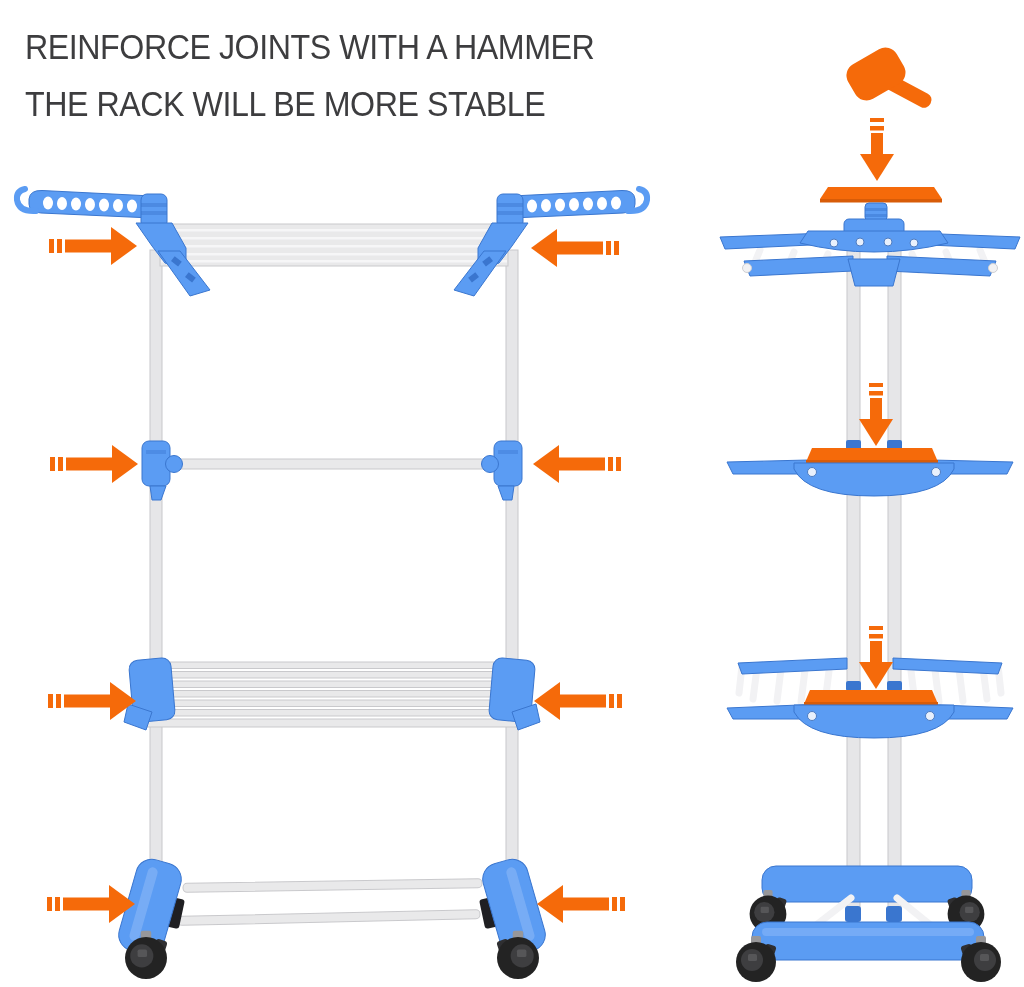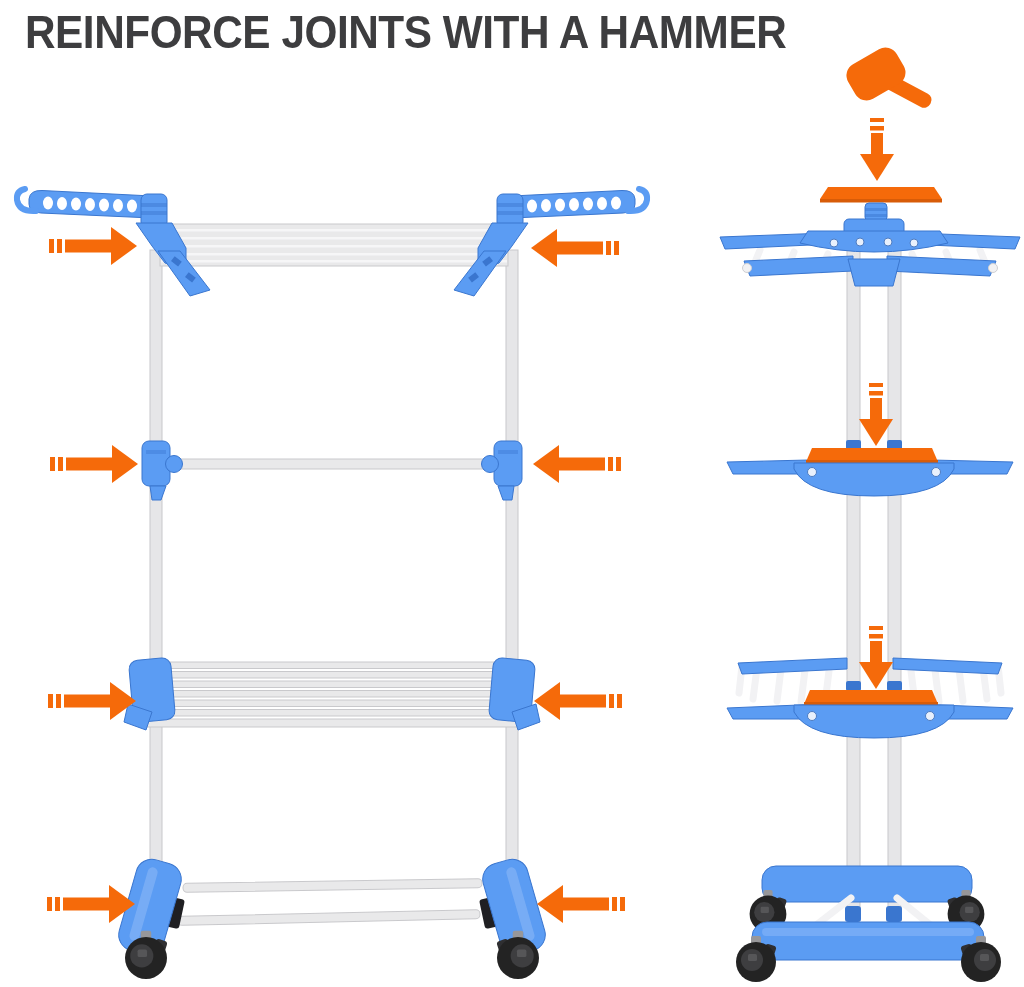--- a/index.html
+++ b/index.html
@@ -1,19 +1,19 @@
 <!DOCTYPE html>
 <html style="--background: #ffffff; --title-text: #3d3d3f; --accent-orange: #f56a0a; --accent-orange-dark: #d85c08; --rack-blue: #5b9cf3; --rack-blue-dark: #3a76cf; --rack-blue-light: #8ab8f7; --bar-gray: #e9e9ea; --bar-gray-edge: #c9c9cc; --wheel-black: #232323;"><head>
 <meta charset="utf-8">
 <style>
   html,body{margin:0;padding:0;background:#fff;}
   .canvas{position:relative;width:1024px;height:987px;background:var(--background,#fff);overflow:hidden;
           font-family:"Liberation Sans", sans-serif;}
-  .title{position:absolute;left:25px;top:4px;color:var(--title-text,#3d3d3f);
-         font-weight:bold;font-size:46px;line-height:57px;white-space:nowrap;}
+  .title{position:absolute;left:25px;top:18px;color:var(--title-text,#3d3d3f);
+         font-weight:normal;font-size:35px;line-height:57px;white-space:nowrap;}
   .title .cond{display:inline-block;transform:scaleX(.92);transform-origin:left center;letter-spacing:-0.5px;}
   svg{position:absolute;left:0;top:0;}
   .o  {fill:var(--accent-orange,#f56a0a);}
   .od {fill:var(--accent-orange-dark,#d85c08);}
   .b  {fill:var(--rack-blue,#5b9cf3);stroke:var(--rack-blue-dark,#3a76cf);stroke-width:1;}
   .bd {fill:var(--rack-blue-dark,#3a76cf);}
   .bl {fill:var(--rack-blue-light,#8ab8f7);}
   .bar{fill:var(--bar-gray,#e9e9ea);stroke:var(--bar-gray-edge,#c9c9cc);stroke-width:1;}
   .stripe{fill:#f6f6f7;}
   .pole{fill:#e6e6e8;stroke:#c8c8cb;stroke-width:1;}
@@ -22,20 +22,21 @@
   .whub{fill:#3e3e40;}
   .screw{fill:#e8f0fc;stroke:#4d7cc2;stroke-width:1;}
 </style>
 </head>
 <body>
 
 <div class="canvas">
 
   <div class="title">
     <div><span class="cond">REINFORCE JOINTS WITH A HAMMER</span></div>
+    <div><span class="cond">THE RACK WILL BE MORE STABLE</span></div>
   </div>
 
   <svg width="1024" height="987" viewBox="0 0 1024 987">
     <defs>
 
       <g id="arrR">
         <rect class="o" x="-88" y="-7" width="5" height="14"></rect>
         <rect class="o" x="-80" y="-7" width="5" height="14"></rect>
         <rect class="o" x="-72" y="-6.5" width="47" height="13"></rect>
         <polygon class="o" points="-26,-19 -26,19 0,0"></polygon>

